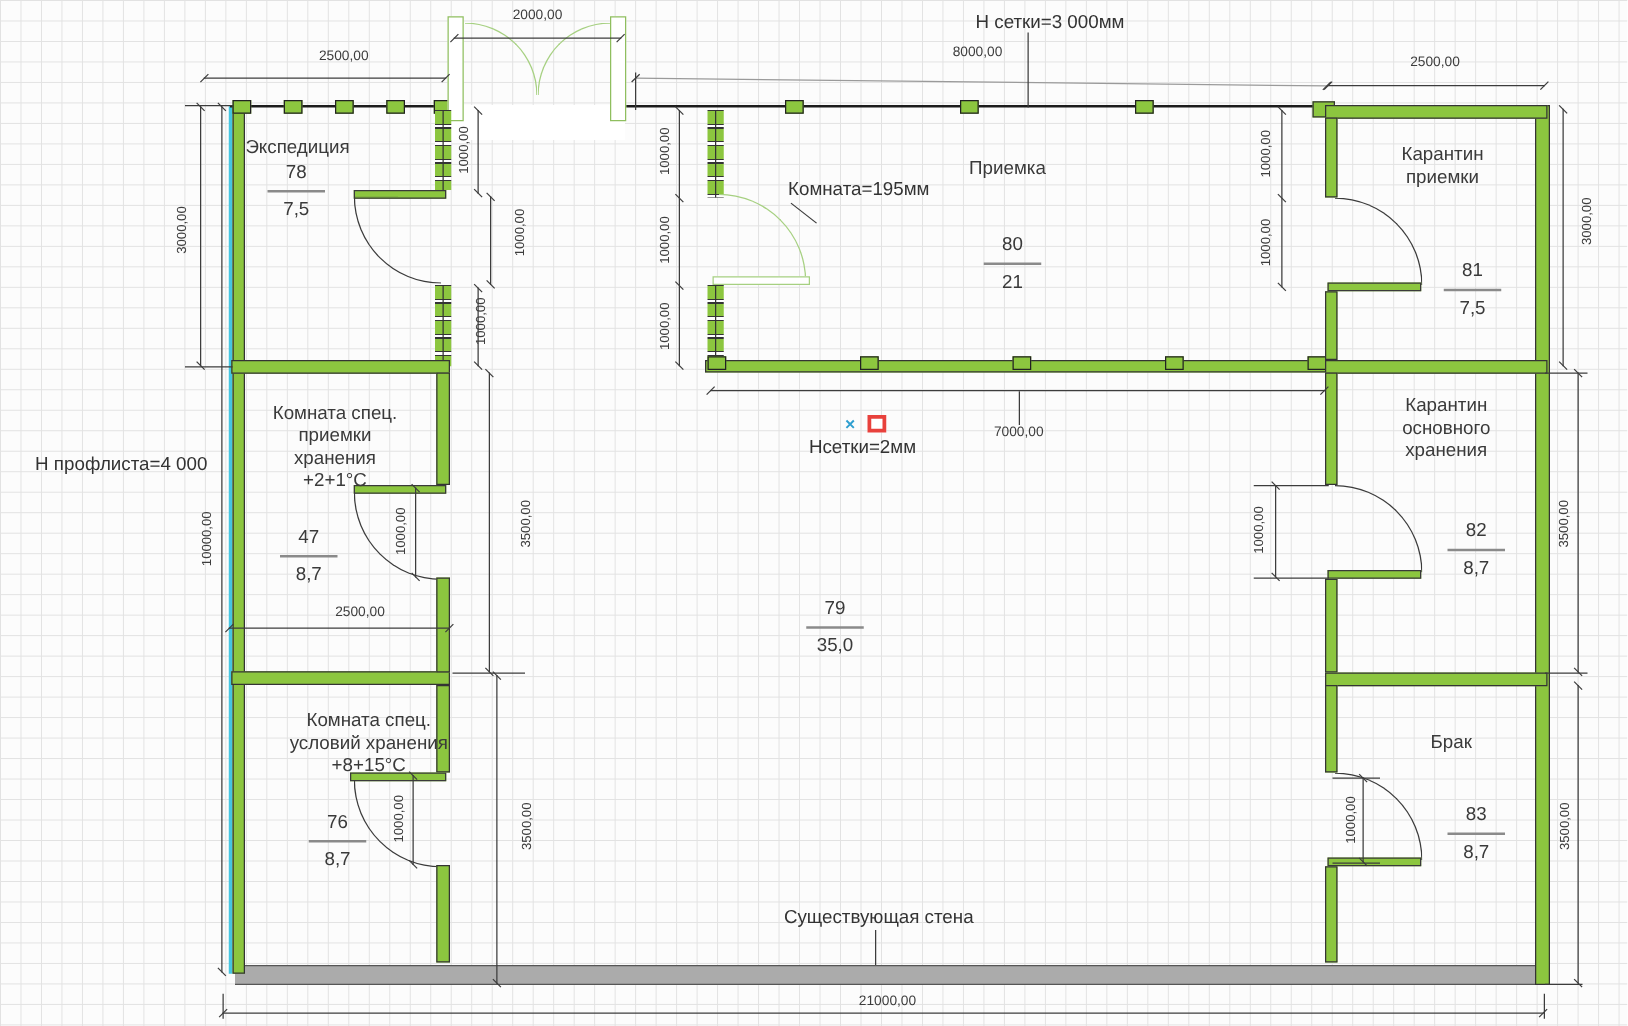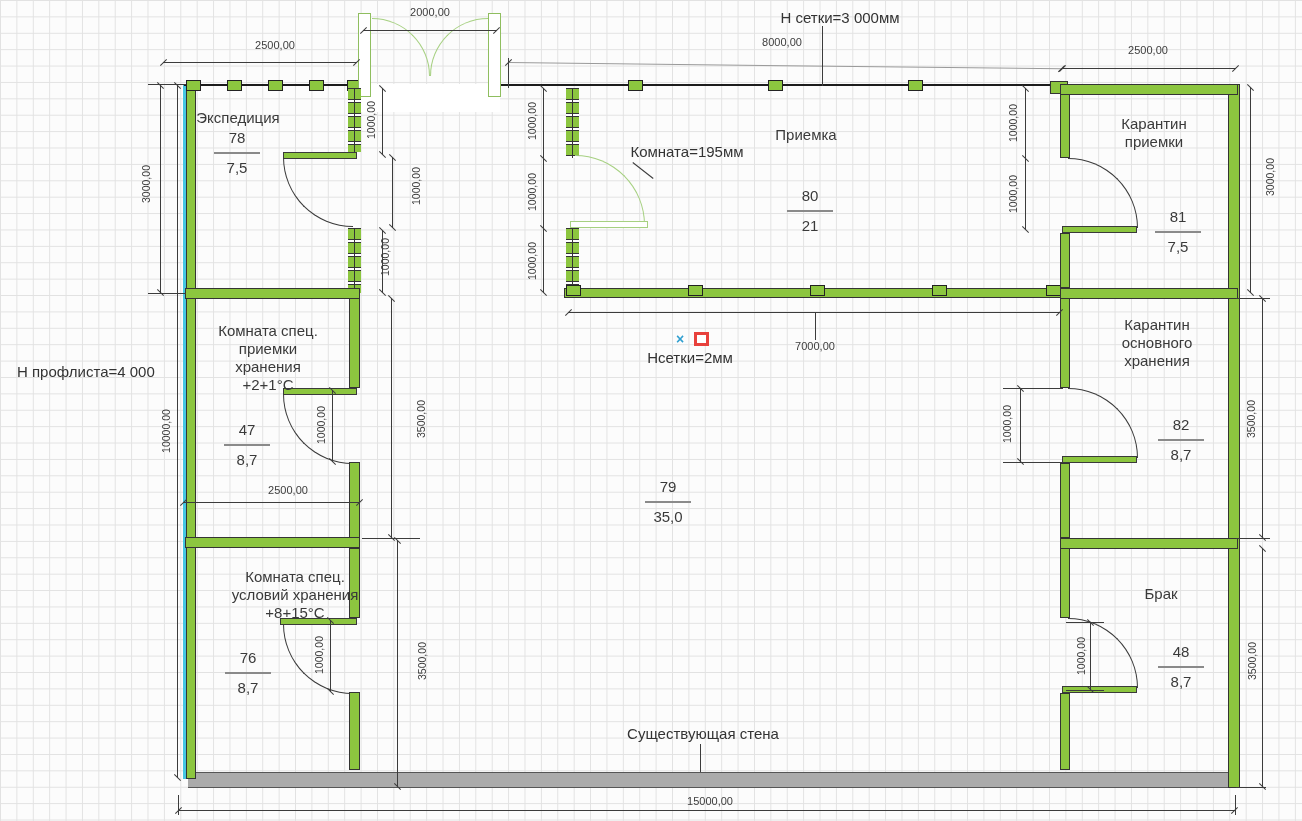--- a/index.html
+++ b/index.html
@@ -164,21 +164,21 @@
   <div class="xline" style="left:1003px;top:388px;width:60px;height:1px;"></div>
   <div class="xline" style="left:1003px;top:462px;width:60px;height:1px;"></div>
   <div class="xline" style="left:1066px;top:622px;width:38px;height:1px;"></div>
   <div class="xline" style="left:1066px;top:690px;width:38px;height:1px;"></div>
 
   <div class="dlh" style="left:235px;top:39px;">2500,00</div>
   <div class="dlh" style="left:390px;top:6px;">2000,00</div>
   <div class="dlh" style="left:742px;top:36px;">8000,00</div>
   <div class="dlh" style="left:1108px;top:44px;">2500,00</div>
   <div class="dlh" style="left:775px;top:340px;">7000,00</div>
-  <div class="dlh" style="left:670px;top:795px;">15000,00</div>
+  <div class="dlh" style="left:670px;top:795px;">21000,00</div>
   <div class="dlh" style="left:248px;top:484px;">2500,00</div>
 
   <div class="dlv" style="left:106px;top:178px;">3000,00</div>
   <div class="dlv" style="left:126px;top:425px;">10000,00</div>
   <div class="dlv" style="left:1230px;top:171px;">3000,00</div>
   <div class="dlv" style="left:1211px;top:413px;">3500,00</div>
   <div class="dlv" style="left:1212px;top:655px;">3500,00</div>
   <div class="dlv" style="left:381px;top:413px;">3500,00</div>
   <div class="dlv" style="left:382px;top:655px;">3500,00</div>
   <div class="dlv" style="left:331px;top:114px;">1000,00</div>
@@ -188,21 +188,21 @@
   <div class="dlv" style="left:492px;top:186px;">1000,00</div>
   <div class="dlv" style="left:492px;top:255px;">1000,00</div>
   <div class="dlv" style="left:973px;top:117px;">1000,00</div>
   <div class="dlv" style="left:973px;top:188px;">1000,00</div>
   <div class="dlv" style="left:967px;top:418px;">1000,00</div>
   <div class="dlv" style="left:1041px;top:650px;">1000,00</div>
   <div class="dlv" style="left:281px;top:419px;">1000,00</div>
   <div class="dlv" style="left:279px;top:649px;">1000,00</div>
 
   <div class="ann" style="left:740px;top:9px;width:200px;text-align:center;">Н сетки=3 000мм</div>
-  <div class="ann" style="left:17px;top:363px;width:160px;">Н профлиста=4 000</div>
+  <div class="ann" style="left:17px;top:363px;width:160px;text-align:center;">Н профлиста=4 000</div>
   <div class="ann" style="left:607px;top:143px;width:160px;text-align:center;">Комната=195мм</div>
   <div class="ann" style="left:610px;top:349px;width:160px;text-align:center;">Нсетки=2мм</div>
   <div class="ann" style="left:603px;top:725px;width:200px;text-align:center;">Существующая стена</div>
 
   <div class="rname" style="left:158px;top:109px;width:160px;">
     <div>Экспедиция</div>
   </div>
   <div class="rval" style="left:207px;top:128px;">
     <div>78</div>
     <div class="frac"></div>
@@ -219,21 +219,21 @@
     <div>47</div>
     <div class="frac"></div>
     <div>8,7</div>
   </div>
 
   <div class="rname" style="left:193px;top:568px;width:204px;">
     <div>Комната спец.</div>
     <div>условий хранения</div>
     <div>+8+15°C</div>
   </div>
-  <div class="rval" style="left:218px;top:648px;text-align:center;">
+  <div class="rval" style="left:240px;top:648px;text-align:center;">
     <div>76</div>
     <div class="frac"></div>
     <div>8,7</div>
   </div>
 
   <div class="rname" style="left:726px;top:126px;width:160px;">
     <div>Приемка</div>
   </div>
   <div class="rval" style="left:756px;top:186px;padding-left:24px;">
     <div>80</div>
@@ -259,21 +259,21 @@
   <div class="rval" style="left:1151px;top:415px;">
     <div>82</div>
     <div class="frac"></div>
     <div>8,7</div>
   </div>
 
   <div class="rname" style="left:1099px;top:585px;width:124px;">
     <div>Брак</div>
   </div>
   <div class="rval" style="left:1151px;top:642px;">
-    <div>48</div>
+    <div>83</div>
     <div class="frac"></div>
     <div>8,7</div>
   </div>
 
   <div class="rval" style="left:638px;top:477px;">
     <div>79</div>
     <div class="frac"></div>
     <div>35,0</div>
   </div>
 

